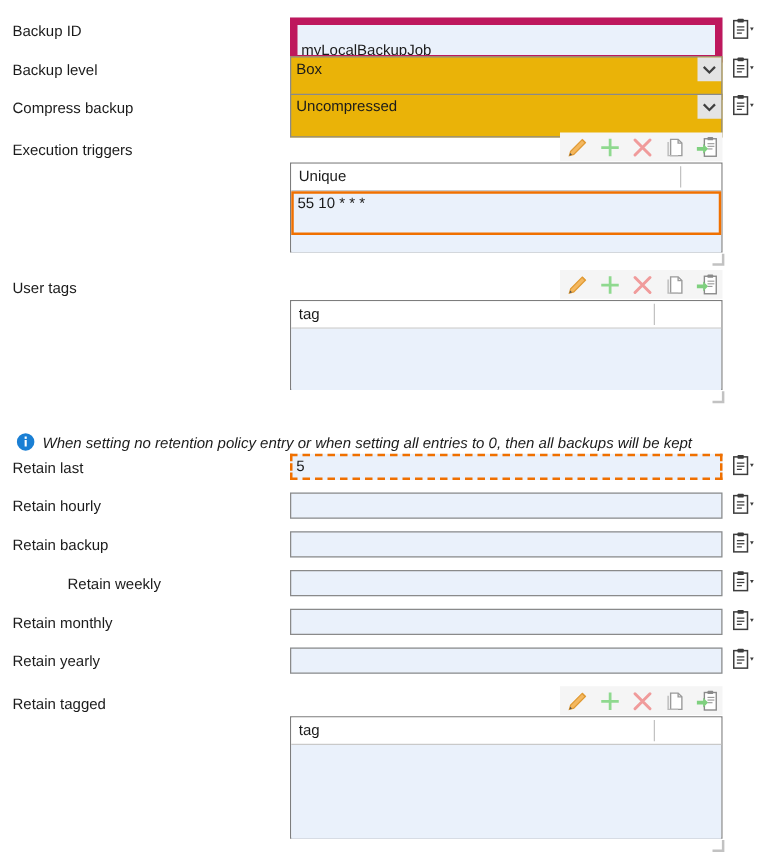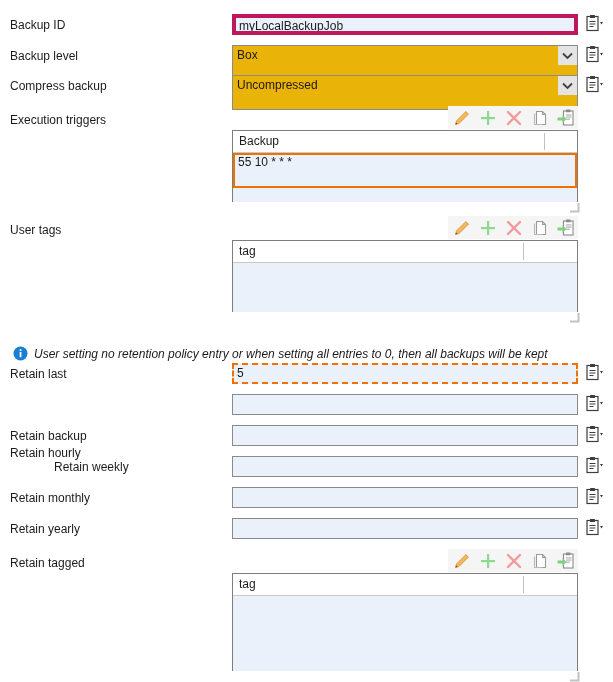--- a/index.html
+++ b/index.html
@@ -40,22 +40,22 @@
     border: 1px solid #8a8a8a;
     font-family: "Liberation Sans", sans-serif;
     font-size: 12px;
     color: #1b1b1b;
     padding: 0 4px;
     line-height: 19px;
     white-space: nowrap;
     overflow: hidden;
   }
   .field.focus-solid {
-    border: 4px solid #be185d;
-    padding: 0 3px;
+    border: 6px solid #be185d;
+    padding: 12px 3px;
     line-height: 17px;
     text-decoration: underline;
   }
   .field.focus-dashed {
     border: 2px dashed #f07000;
     padding: 0 3px;
     line-height: 17px;
   }
 
   
@@ -281,21 +281,21 @@
           <rect x="10" y="6.5" width="5.5" height="0.9" fill="#9a9a9a"></rect>
           <rect x="10" y="8.6" width="5.5" height="0.9" fill="#9a9a9a"></rect>
           <rect x="10" y="10.7" width="4" height="0.9" fill="#9a9a9a"></rect>
           <path d="M1.5 9.5 h5 v-2.4 l4 3.9 l-4 3.9 v-2.4 h-5 z" fill="#7fd07f"></path>
         </svg>
       </span>
     </div>
 
     <div class="grid" style="top:24px; height:72px;">
       <div class="ghead">
-        <span class="gh-text">Backup</span>
+        <span class="gh-text">Unique</span>
         <span class="gh-div" style="left:311px;"></span>
       </div>
       <div class="gbody" style="height:49px;">
         <div class="grow sel">55 10 * * *</div>
       </div>
     </div>
     <span class="grip" style="left:569px; top:96px;">
       <svg width="12" height="12" viewBox="0 0 12 12">
         <path d="M9.5 1 v8.5 h-8.5" fill="none" stroke="#c2c2c2" stroke-width="2"></path>
       </svg>
@@ -358,40 +358,40 @@
   </div>
 
   <div class="info" style="top:346px;">
     <span class="iicon">
       <svg width="15" height="15" viewBox="0 0 15 15">
         <circle cx="7.5" cy="7.5" r="7" fill="#1a7fd4"></circle>
         <rect x="6.7" y="6" width="1.7" height="5.2" fill="#ffffff"></rect>
         <rect x="6.7" y="3.2" width="1.7" height="1.9" fill="#ffffff"></rect>
       </svg>
     </span>
-    <span class="itext">User setting no retention policy entry or when setting all entries to 0, then all backups will be kept</span>
+    <span class="itext">When setting no retention policy entry or when setting all entries to 0, then all backups will be kept</span>
   </div>
 
   <div class="row" style="top:363px;">
     <div class="lbl" style="top:4px;">Retain last</div>
     <div class="field focus-dashed" style="top:0px;">5</div>
     <div class="clip" style="top:0px;">
       <svg width="26" height="20" viewBox="0 0 26 20">
         <rect x="3" y="2.5" width="11" height="14" fill="#ffffff" stroke="#3d3d3d" stroke-width="1.2"></rect>
         <rect x="6" y="1" width="5" height="3" rx="0.6" fill="#3d3d3d"></rect>
         <rect x="5.5" y="7" width="6" height="1" fill="#3d3d3d"></rect>
         <rect x="5.5" y="9.5" width="6" height="1" fill="#3d3d3d"></rect>
         <rect x="5.5" y="12" width="4" height="1" fill="#3d3d3d"></rect>
         <path d="M16 8 l3 0 l-1.5 2.5 z" fill="#3d3d3d"></path>
       </svg>
     </div>
   </div>
 
   <div class="row" style="top:394px;">
-    <div class="lbl" style="top:4px;margin-top:48px;">Retain hourly</div>
+    <div class="lbl" style="top:4px;">Retain hourly</div>
     <div class="field" style="top:0px;"></div>
     <div class="clip" style="top:0px;">
       <svg width="26" height="20" viewBox="0 0 26 20">
         <rect x="3" y="2.5" width="11" height="14" fill="#ffffff" stroke="#3d3d3d" stroke-width="1.2"></rect>
         <rect x="6" y="1" width="5" height="3" rx="0.6" fill="#3d3d3d"></rect>
         <rect x="5.5" y="7" width="6" height="1" fill="#3d3d3d"></rect>
         <rect x="5.5" y="9.5" width="6" height="1" fill="#3d3d3d"></rect>
         <rect x="5.5" y="12" width="4" height="1" fill="#3d3d3d"></rect>
         <path d="M16 8 l3 0 l-1.5 2.5 z" fill="#3d3d3d"></path>
       </svg>

